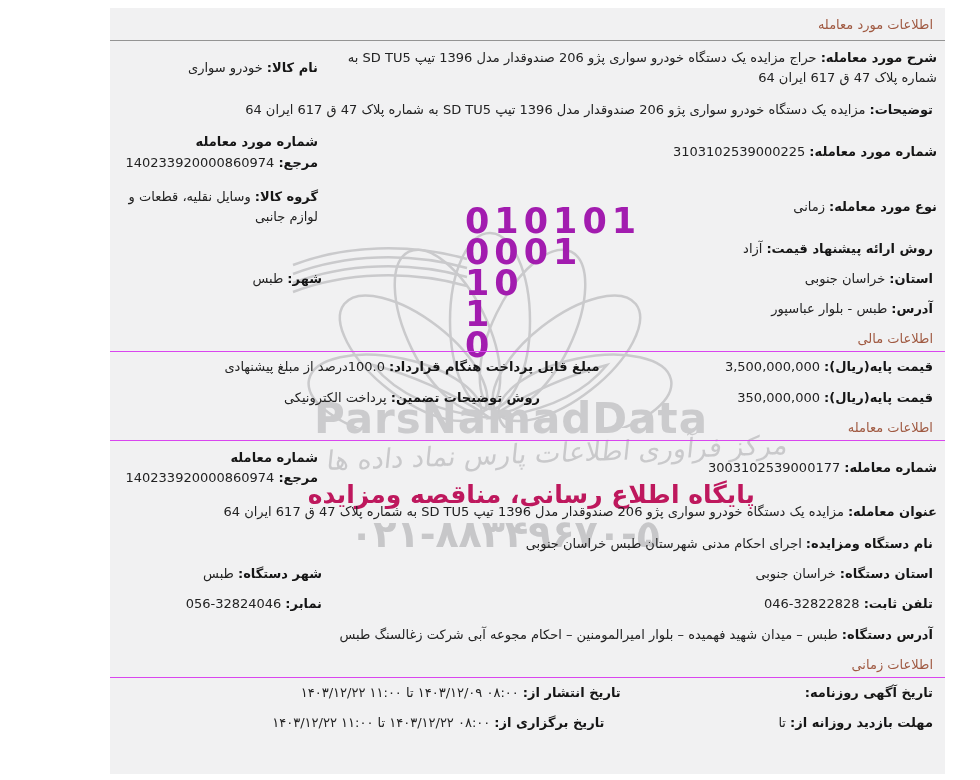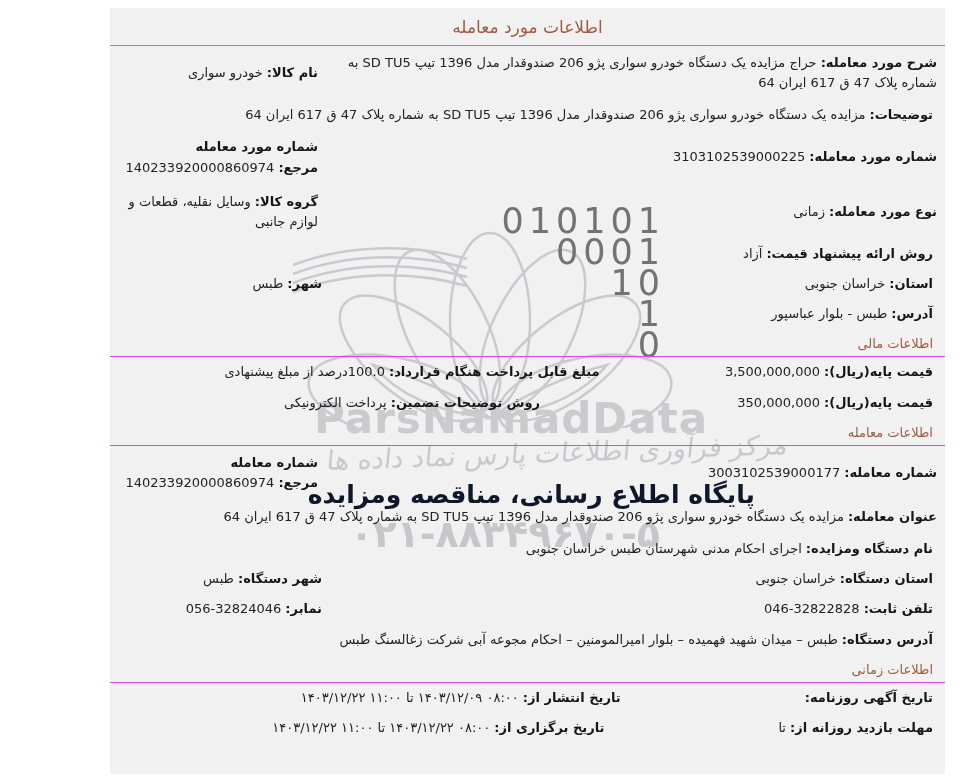--- a/index.html
+++ b/index.html
@@ -11,59 +11,59 @@
   }
   .page { position:relative; width:980px; height:780px; background:#ffffff; overflow:hidden; }
   .content {
     position:absolute; left:110px; top:8px; width:835px; height:766px;
     background:#f1f1f2; direction:rtl; text-align:right;
     font-size:13px; color:#1f1f1f;
   }
   .titlebar {
     position:relative; z-index:1;
     padding:9px 12px 8px; color:#a05a42;
-    border-bottom:1px solid #949494; font-size:17px;text-align:center;
+    border-bottom:1px solid #949494; font-size:13px;
   }
   .sec-title {
     position:relative; z-index:1;
     padding:7px 12px 5px; color:#a05a42;
     border-bottom:1px solid #d946ef; font-size:13px;
   }
   .row { position:relative; z-index:1; display:flex; align-items:center; padding:5px 12px; line-height:1.55; }
   .row.tall { padding:7px 8px; }
   .cell { }
   .c-main { flex:1 1 auto; }
   .c-main.nowrap { white-space:nowrap; }
   .c-side { flex:0 0 200px; }
   .c-side-fin { flex:0 0 580px; text-align:center; }
   .c-side-time { flex:0 0 680px; text-align:center; }
   .lbl { font-weight:bold; margin-inline-end:4px; color:#161616; }
   .val { color:#222222; }
   
   .wm { position:absolute; inset:0; z-index:0; pointer-events:none; overflow:hidden; }
   .wm-binary {
     position:absolute; left:355px; top:198px; width:200px;
-    direction:ltr; text-align:right;
-    font-size:35px; font-weight:normal; letter-spacing:5px; line-height:31px;
-    color:#737373;
+    direction:ltr; text-align:left;
+    font-size:35px; font-weight:bold; letter-spacing:5px; line-height:31px;
+    color:#a21caf;
   }
   .wm-binary div { height:31px; }
   .wm-brand {
     position:absolute; left:204px; top:386px;
     font-size:42px; font-weight:bold; letter-spacing:1px;
     color:#cbcbcd; direction:ltr; white-space:nowrap;
   }
   .wm-callig {
     position:absolute; left:185px; top:429px; width:525px;
     font-size:27px; color:#c9c9cb; direction:rtl; text-align:center;
     transform:skewX(-8deg) rotate(-2deg); white-space:nowrap;
   }
   .wm-tagline {
     position:absolute; left:225px; top:472px; width:420px;
-    font-size:25px; font-weight:bold; color:#0f172a;
+    font-size:25px; font-weight:bold; color:#be185d;
     direction:rtl; text-align:center; white-space:nowrap;
   }
   .wm-phone {
     position:absolute; left:225px; top:504px; width:340px;
     font-size:38px; font-weight:bold; letter-spacing:2px;
     color:#c7c7c9; direction:ltr; text-align:center; white-space:nowrap;
   }
   .wm-flower { position:absolute; left:175px; top:195px; }
 </style>
 </head>

